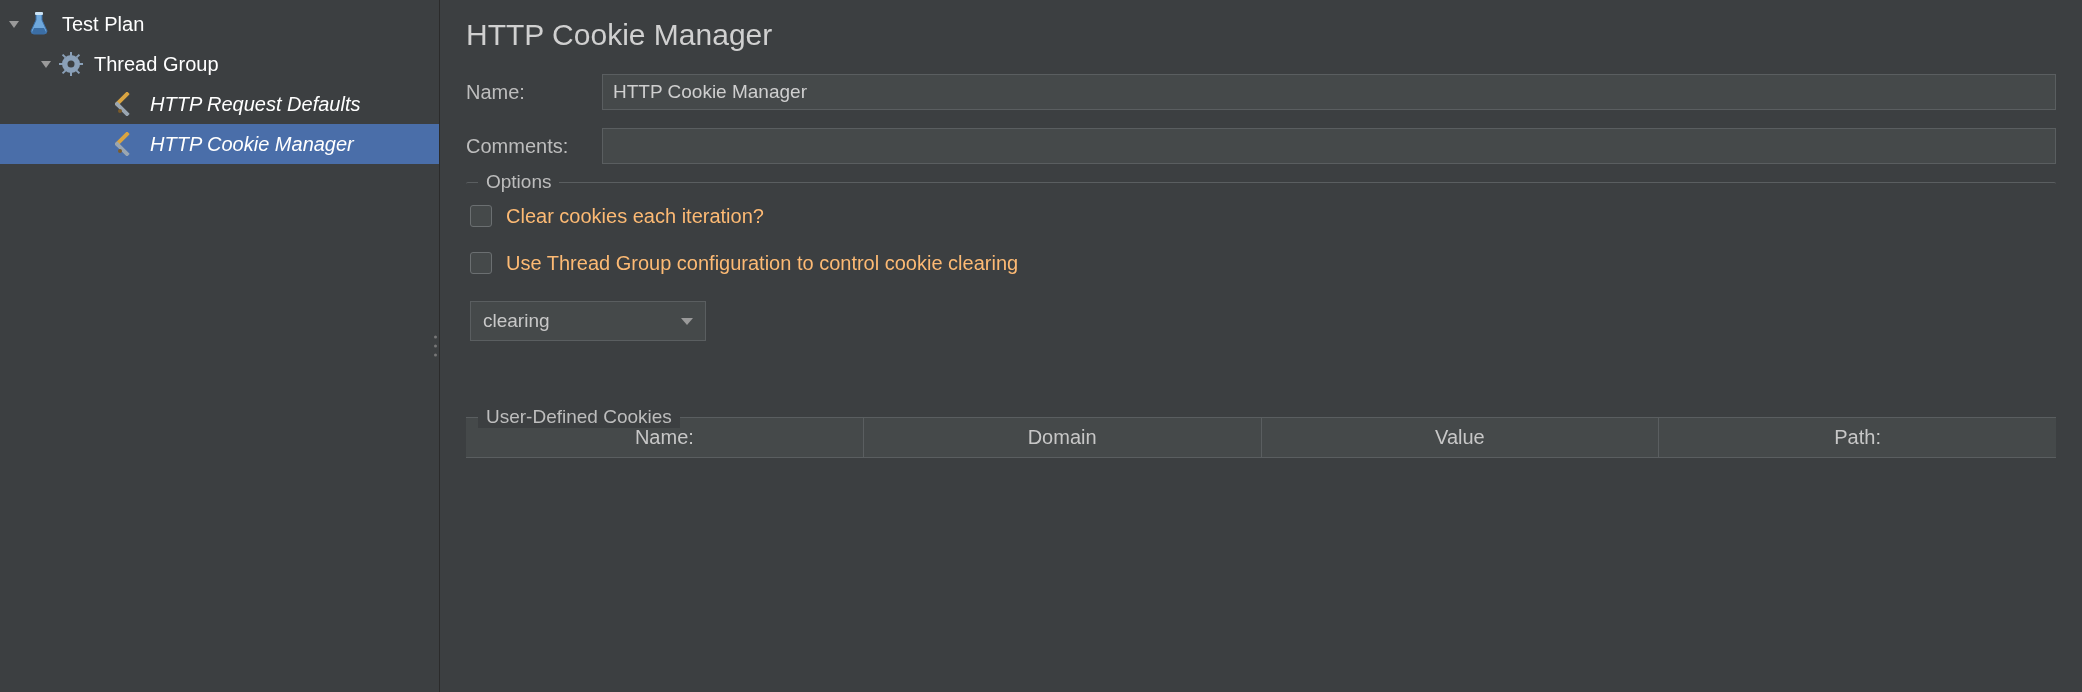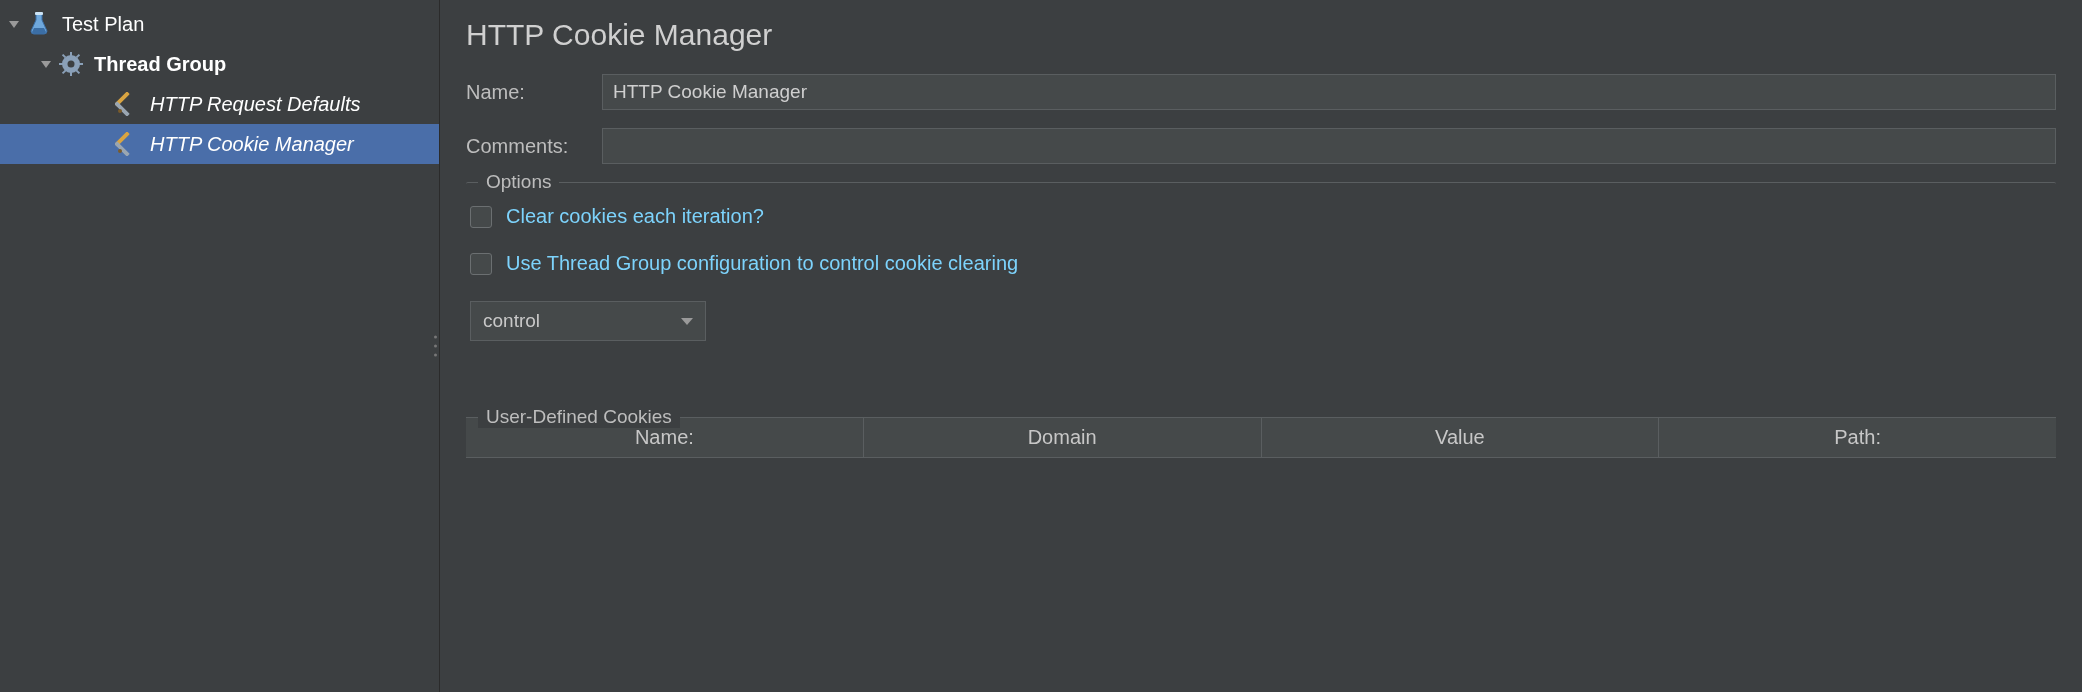--- a/index.html
+++ b/index.html
@@ -51,21 +51,21 @@
   .tree-icon {
     width: 26px;
     height: 26px;
     margin-right: 10px;
     display: inline-flex;
     align-items: center;
     justify-content: center;
   }
   .tree-icon svg { display:block; }
   .indent-0 { padding-left: 6px; }
-  .indent-1 { padding-left: 38px; font-weight: bold; }
+  .indent-1 { padding-left: 38px; }
   .indent-2 { padding-left: 114px; font-style: italic; }
 
   .drag-dots {
     position: absolute;
     right: -1px;
     top: 50%;
     transform: translateY(-50%);
     width: 10px;
     display: flex;
     flex-direction: column;
@@ -121,23 +121,23 @@
     position: absolute;
     top: -12px;
     left: 12px;
     background: #3c3f41;
     padding: 0 8px;
     font-size: 19px;
     color: #bdbdbd;
   }
   .checkbox-row {
     display: flex;
-    align-items: flex-end;
+    align-items: flex-start;
     font-size: 20px;
-    color: #7dd3fc;
+    color: #fdba74;
     margin-bottom: 24px;
   }
   .checkbox-row:last-of-type { margin-bottom: 0; }
   .checkbox {
     width: 22px;
     height: 22px;
     border: 1px solid #6b6f71;
     background: #45494a;
     border-radius: 3px;
     margin-right: 14px;
@@ -289,21 +289,21 @@
         <span class="checkbox"></span>
         <span>Clear cookies each iteration?</span>
       </div>
 
       <div class="checkbox-row">
         <span class="checkbox"></span>
         <span>Use Thread Group configuration to control cookie clearing</span>
       </div>
 
       <div class="select">
-        <span>control</span>
+        <span>clearing</span>
         <span class="caret"></span>
       </div>
     </div>
 
     <div class="cookies-fieldset" style="border-left:none;border-right:none;border-bottom:none;">
       <div class="fieldset-legend">User-Defined Cookies</div>
       <div class="cookie-table">
         <div class="cookie-th">Name:</div>
         <div class="cookie-th">Domain</div>
         <div class="cookie-th">Value</div>

